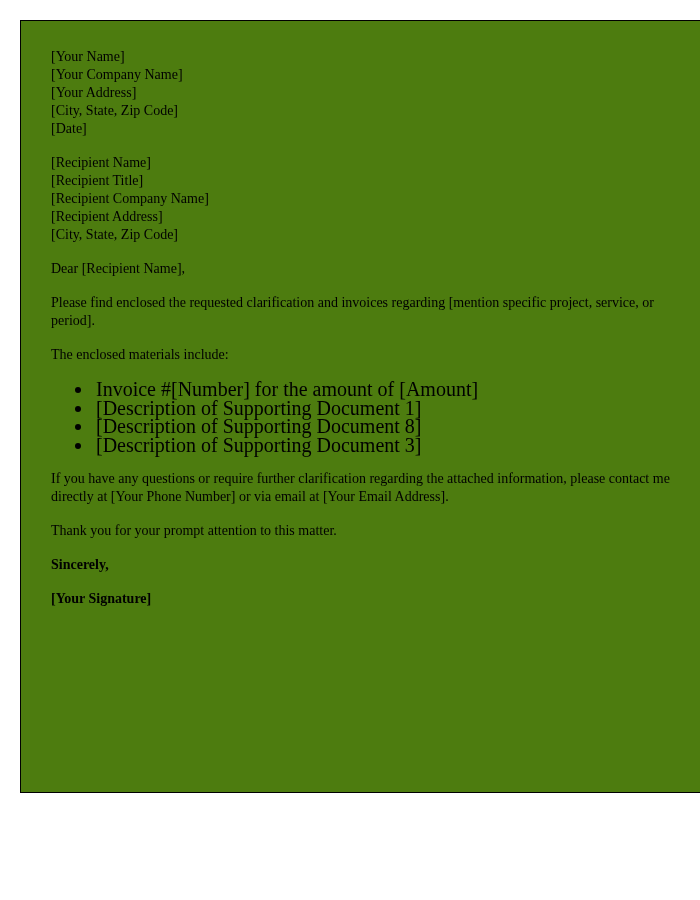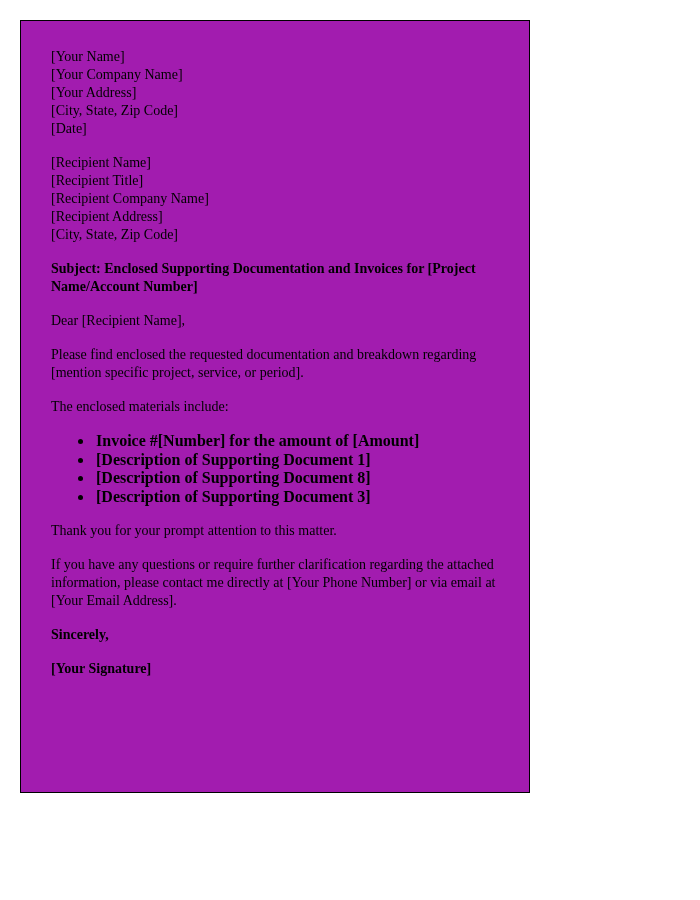--- a/index.html
+++ b/index.html
@@ -12,49 +12,48 @@
     height: 900px;
     position: relative;
     font-family: "Liberation Serif", "DejaVu Serif", serif;
     color: #000000;
     -webkit-font-smoothing: antialiased;
   }
   .letter-frame {
     position: absolute;
     left: 20px;
     top: 20px;
-    width: 510px;
+    width: 681px;
     height: 773px;
     border: 1.5px solid #000000;
     box-sizing: border-box;
     padding: 27px 30px 24px 30px;
     overflow: hidden;
-    background: #a21caf;
+    background: #4d7c0f;
   }
   .line {
     font-size: 14px;
     line-height: 18px;
   }
   .block {
     margin: 0 0 16px 0;
   }
   p.para {
     font-size: 14px;
     line-height: 18px;
     margin: 16px 0;
   }
   p.subject {
     font-weight: bold;
   }
   ul.enclosure-list {
     margin: 16px 0;
     padding-left: 43px;
-    font-size: 16px;
+    font-size: 20px;
     line-height: 18.5px;
-    font-weight: bold;
   }
   ul.enclosure-list li {
     margin: 0;
     padding-left: 2px;
   }
   .sig-gap {
     margin-top: 16px;
     font-weight: bold;
   }
 </style>
@@ -72,38 +71,37 @@
   </div>
 
   <div class="block">
     <div class="line">[Recipient Name]</div>
     <div class="line">[Recipient Title]</div>
     <div class="line">[Recipient Company Name]</div>
     <div class="line">[Recipient Address]</div>
     <div class="line">[City, State, Zip Code]</div>
   </div>
 
-  <p class="para subject">Subject: Enclosed Supporting Documentation and Invoices for [Project Name/Account Number]</p>
 
   <p class="para">Dear [Recipient Name],</p>
 
-  <p class="para">Please find enclosed the requested documentation and breakdown regarding [mention specific project, service, or period].</p>
+  <p class="para">Please find enclosed the requested clarification and invoices regarding [mention specific project, service, or period].</p>
 
   <p class="para">The enclosed materials include:</p>
 
   <ul class="enclosure-list">
     <li>Invoice #[Number] for the amount of [Amount]</li>
     <li>[Description of Supporting Document 1]</li>
     <li>[Description of Supporting Document 8]</li>
     <li>[Description of Supporting Document 3]</li>
   </ul>
 
 
+  <p class="para">If you have any questions or require further clarification regarding the attached information, please contact me directly at [Your Phone Number] or via email at [Your Email Address].</p>
+
   <p class="para">Thank you for your prompt attention to this matter.</p>
-
-  <p class="para">If you have any questions or require further clarification regarding the attached information, please contact me directly at [Your Phone Number] or via email at [Your Email Address].</p>
 
   <p class="para sig-gap">Sincerely,</p>
 
   <p class="para sig-gap">[Your Signature]</p>
 
 
 </div>
 
 </body></html>

